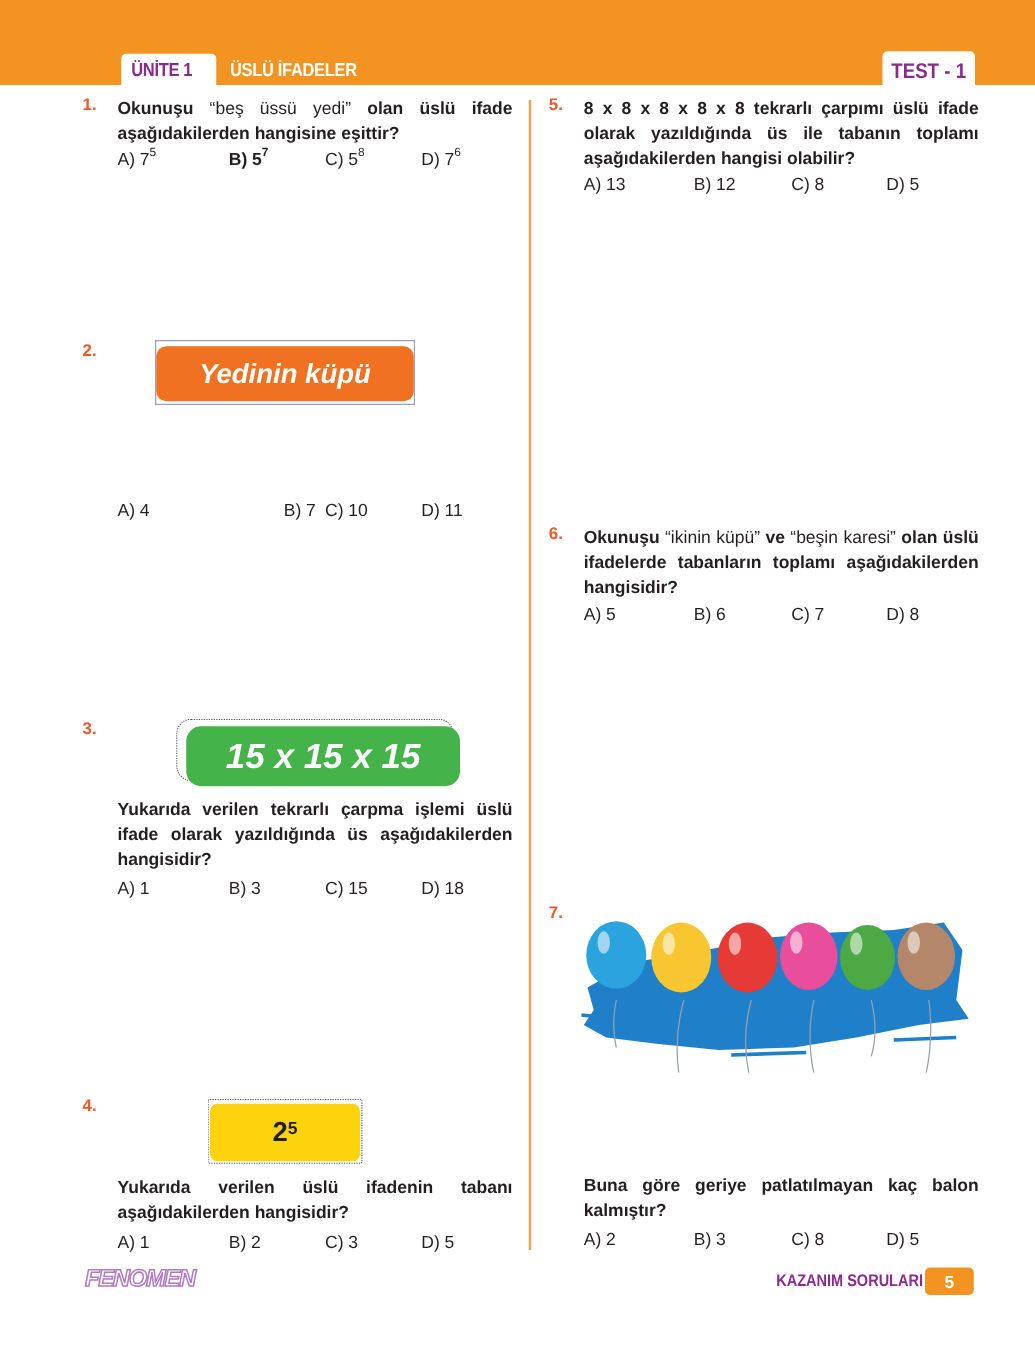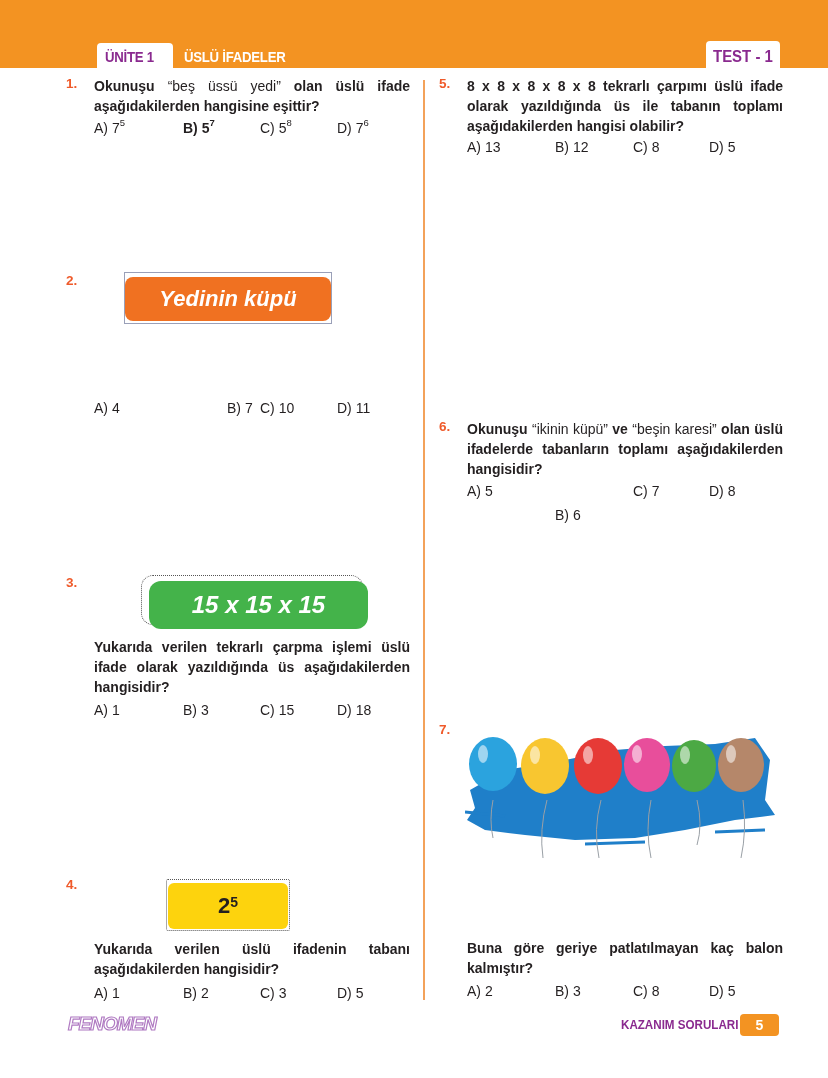--- a/index.html
+++ b/index.html
@@ -19,21 +19,21 @@
     .qnum { position: absolute; left: 0; top: 0; font-size: 13.5px; font-weight: bold; color: #ef5a2a; }
     .qtext { position: absolute; left: 28px; top: 0; width: 316px; font-size: 14px; line-height: 20px; font-weight: bold; text-align: justify; }
     .qtext .n { font-weight: normal; }
     .qtext.normal { font-weight: normal; }
     .opts { position: absolute; left: 28px; height: 20px; width: 320px; font-size: 14px; }
     .opt { position: absolute; top: 0; white-space: nowrap; }
     .opt sup { font-size: 9.5px; position: relative; top: -1px; }
 
     .badge { position: absolute; display: flex; align-items: center; justify-content: center; font-weight: bold; font-style: italic; color: #fff; }
     .badge-orange { background: #f07121; border-radius: 8px; font-size: 22px; }
-    .badge-green { background: #44b34a; border-radius: 12px; font-size: 24px; }
+    .badge-green { background: #44b34a; border-radius: 12px; font-size: 28px; }
     .badge-yellow { background: #fdd30d; border-radius: 6px; font-size: 22px; color: #231f20; font-style: normal; }
     .badge-yellow sup { font-size: 14px; position: relative; top: -4px; }
     .dotbox { position: absolute; border: 1.5px dotted #555; border-radius: 6px; }
     .dashbox { position: absolute; border: 1px solid #9aa0b8; }
 
     .balloon-area { position: absolute; left: 465px; top: 720px; width: 320px; height: 140px; }
 
     .brand { position: absolute; left: 68px; top: 1013px; font-size: 19px; font-weight: bold; font-style: italic; color: #fff; -webkit-text-stroke: 1.2px #b07ac2; letter-spacing: -1px; }
     .footer-label { position: absolute; left: 621px; top: 1017px; font-size: 13.5px; font-weight: bold; color: #8a2a8f; transform: scaleX(0.86); transform-origin: left center; white-space: nowrap; }
     .page-badge { position: absolute; left: 740px; top: 1014px; width: 39px; height: 22px; background: #f39322; border-radius: 4px; color: #fff; font-weight: bold; font-size: 14px; display: flex; align-items: center; justify-content: center; }
@@ -121,21 +121,21 @@
   </div>
 </div>
 
 <div class="q" style="left:439px; top:419px; width:350px; height:90px;">
   <div class="qnum">6.</div>
   <div class="qtext">
     <span>Okunuşu </span><span class="n">“ikinin küpü”</span><span> ve </span><span class="n">“beşin karesi”</span><span> olan üslü ifadelerde tabanların toplamı aşağıdakilerden hangisidir?</span>
   </div>
   <div class="opts" style="top:64px;">
     <span class="opt" style="left:0;">A) 5</span>
-    <span class="opt" style="left:88px;margin-top:24px;">B) 6</span>
+    <span class="opt" style="left:88px;">B) 6</span>
     <span class="opt" style="left:166px;">C) 7</span>
     <span class="opt" style="left:242px;">D) 8</span>
   </div>
 </div>
 
 <div class="q" style="left:439px; top:722px; width:30px; height:20px;">
   <div class="qnum">7.</div>
 </div>
 <div class="balloon-area">
   <svg width="320" height="140" viewBox="0 0 320 140">

